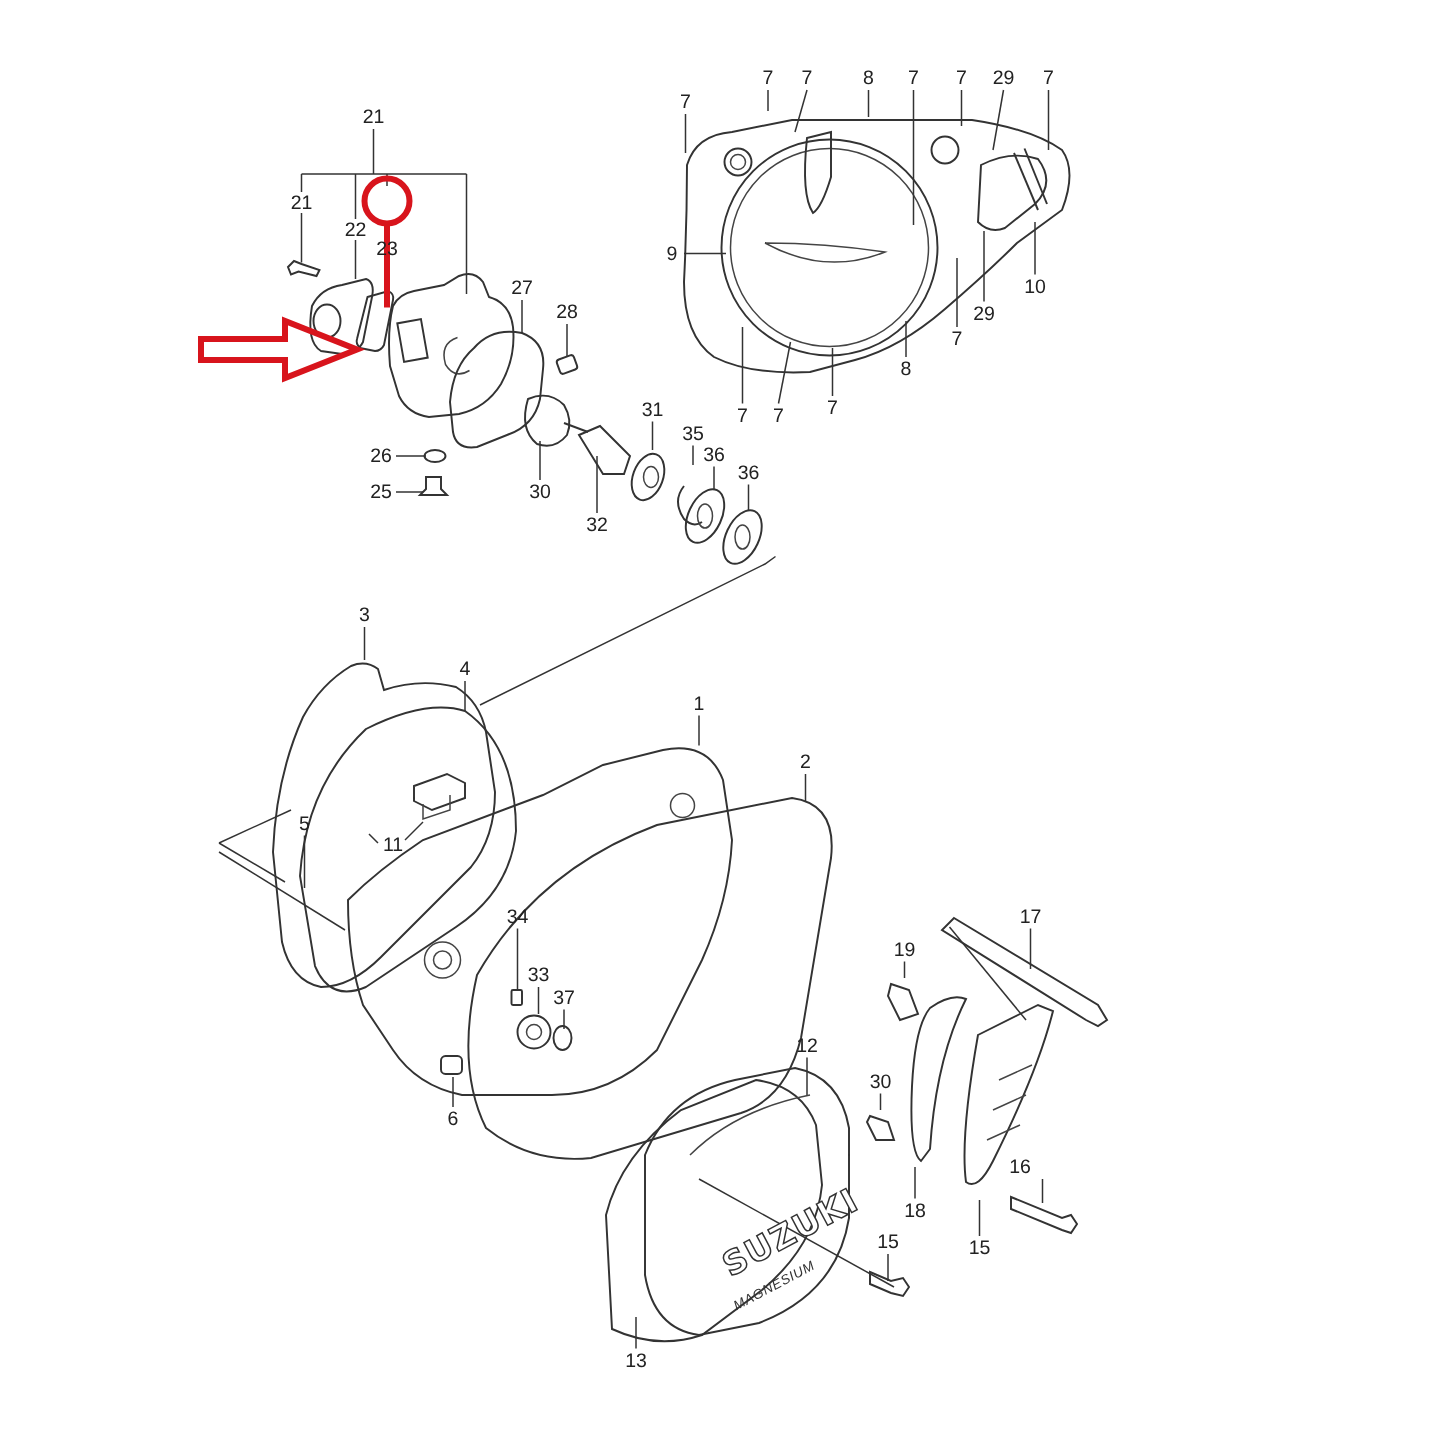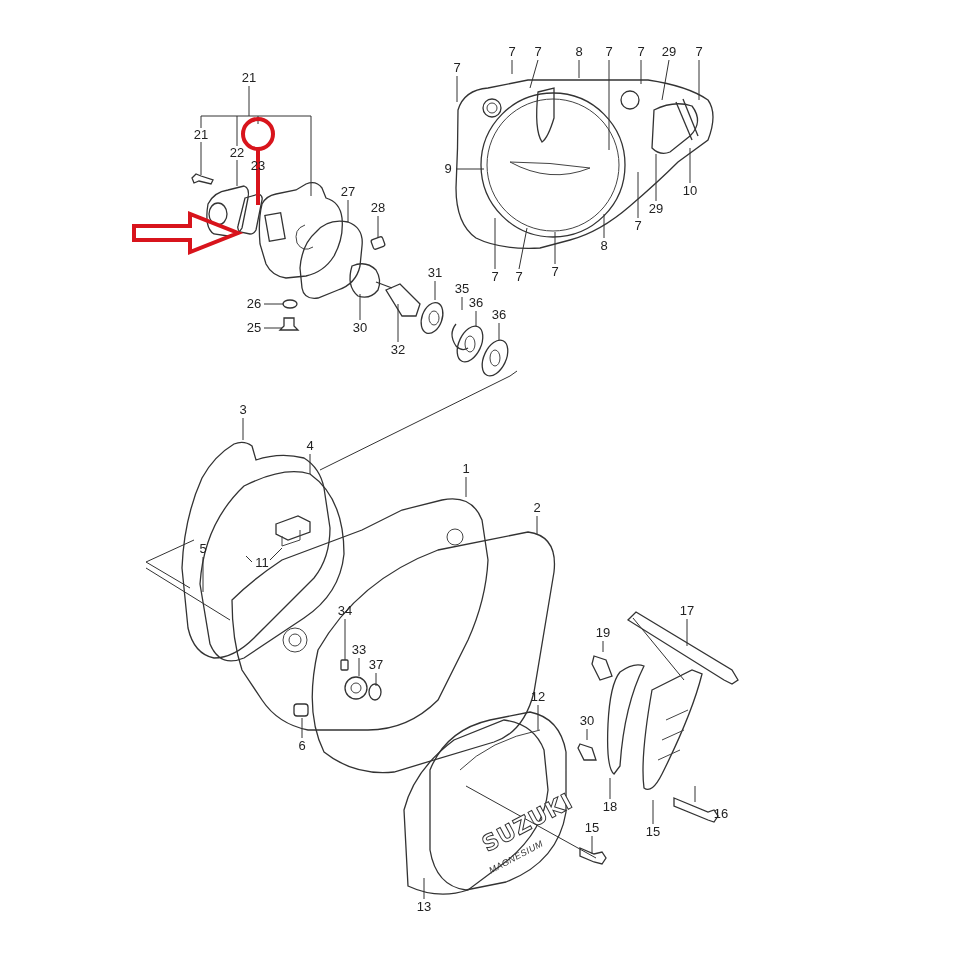--- a/index.html
+++ b/index.html
@@ -228,20 +228,20 @@
 <div class="lbl" style="left:262px;top:563px;">11</div>
 <div class="lbl" style="left:345px;top:611px;">34</div>
 <div class="lbl" style="left:359px;top:650px;">33</div>
 <div class="lbl" style="left:376px;top:665px;">37</div>
 <div class="lbl" style="left:302px;top:746px;">6</div>
 <div class="lbl" style="left:538px;top:697px;">12</div>
 <div class="lbl" style="left:687px;top:611px;">17</div>
 <div class="lbl" style="left:603px;top:633px;">19</div>
 <div class="lbl" style="left:587px;top:721px;">30</div>
 <div class="lbl" style="left:610px;top:807px;">18</div>
-<div class="lbl" style="left:721px;top:778px;margin-top:36px;">16</div>
+<div class="lbl" style="left:680px;top:778px;">16</div>
 <div class="lbl" style="left:653px;top:832px;">15</div>
 <div class="lbl" style="left:592px;top:828px;">15</div>
 <div class="lbl" style="left:424px;top:907px;">13</div>
 
 <div class="brand" style="left:478px;top:810px;">SUZUKI</div>
 <div class="brand-sub" style="left:486px;top:852px;">MAGNESIUM</div>
 </div>
 
 </body></html>

